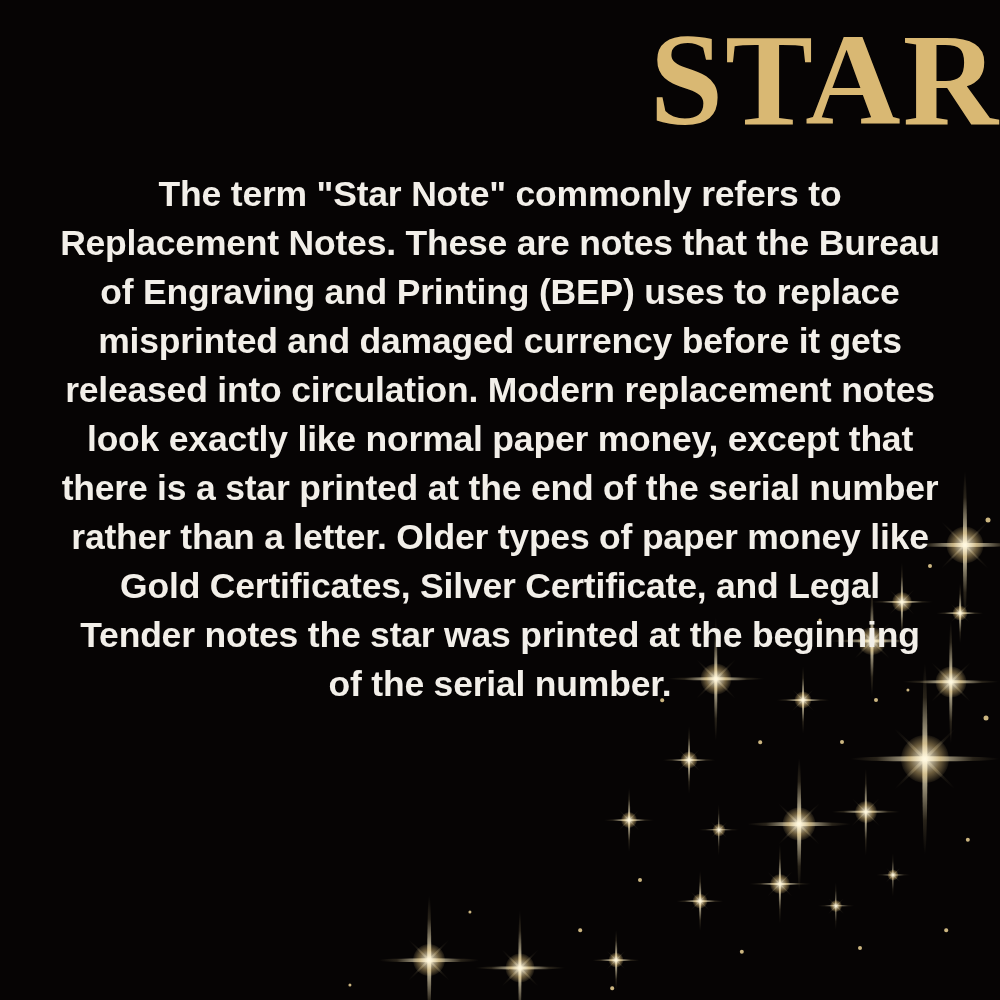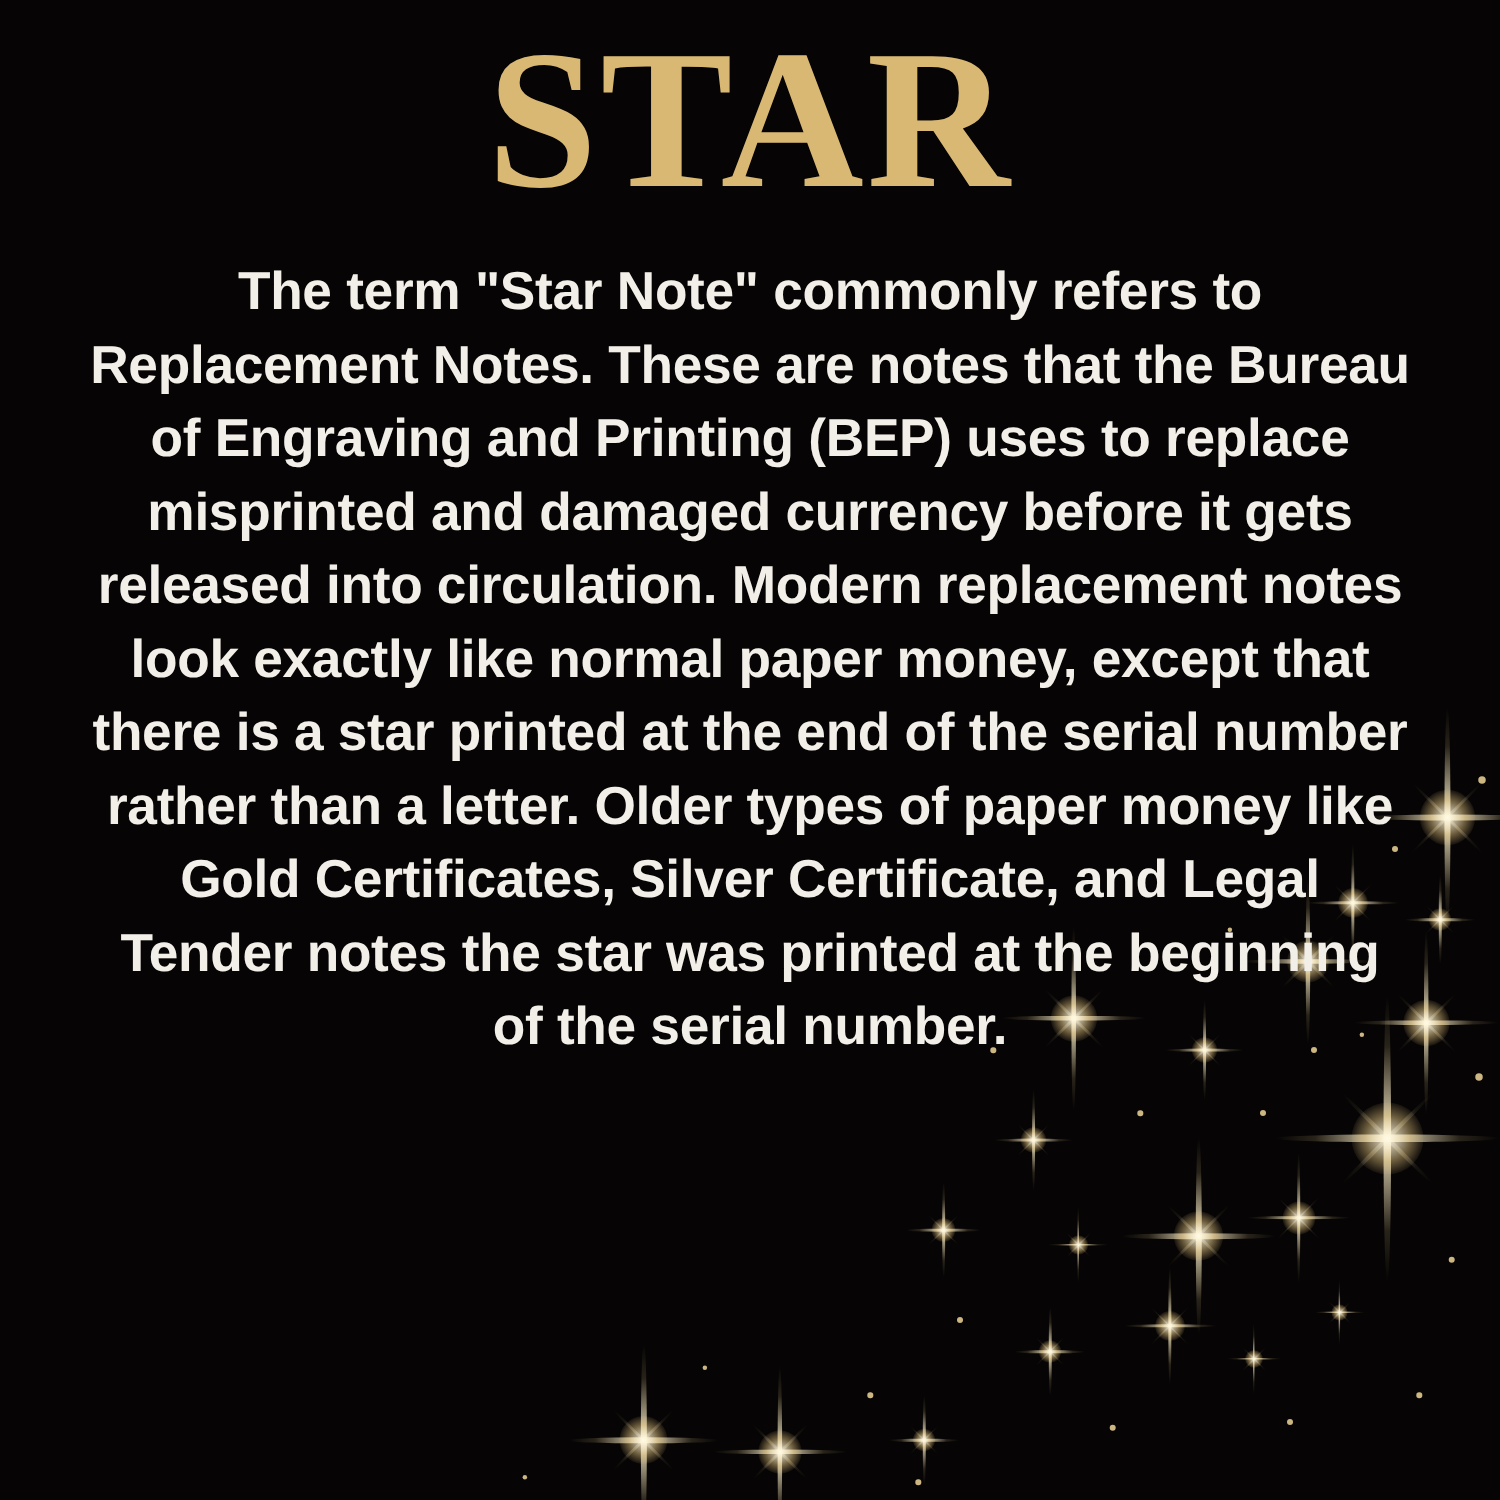--- a/index.html
+++ b/index.html
@@ -23,21 +23,21 @@
   .sparkle-layer {
     position: absolute;
     inset: 0;
     pointer-events: none;
     z-index: 1;
   }
   .title-block {
     position: relative;
     z-index: 2;
     padding-top: 18px;
-    text-align: center;
+    text-align: right;
   }
   .title-line {
     font-family: "Liberation Serif", "DejaVu Serif", serif;
     font-weight: 700;
     color: #d9b873;
     letter-spacing: 2px;
     line-height: 0.94;
     display: block;
   }
   .title-line-1 { font-size: 132px; }

